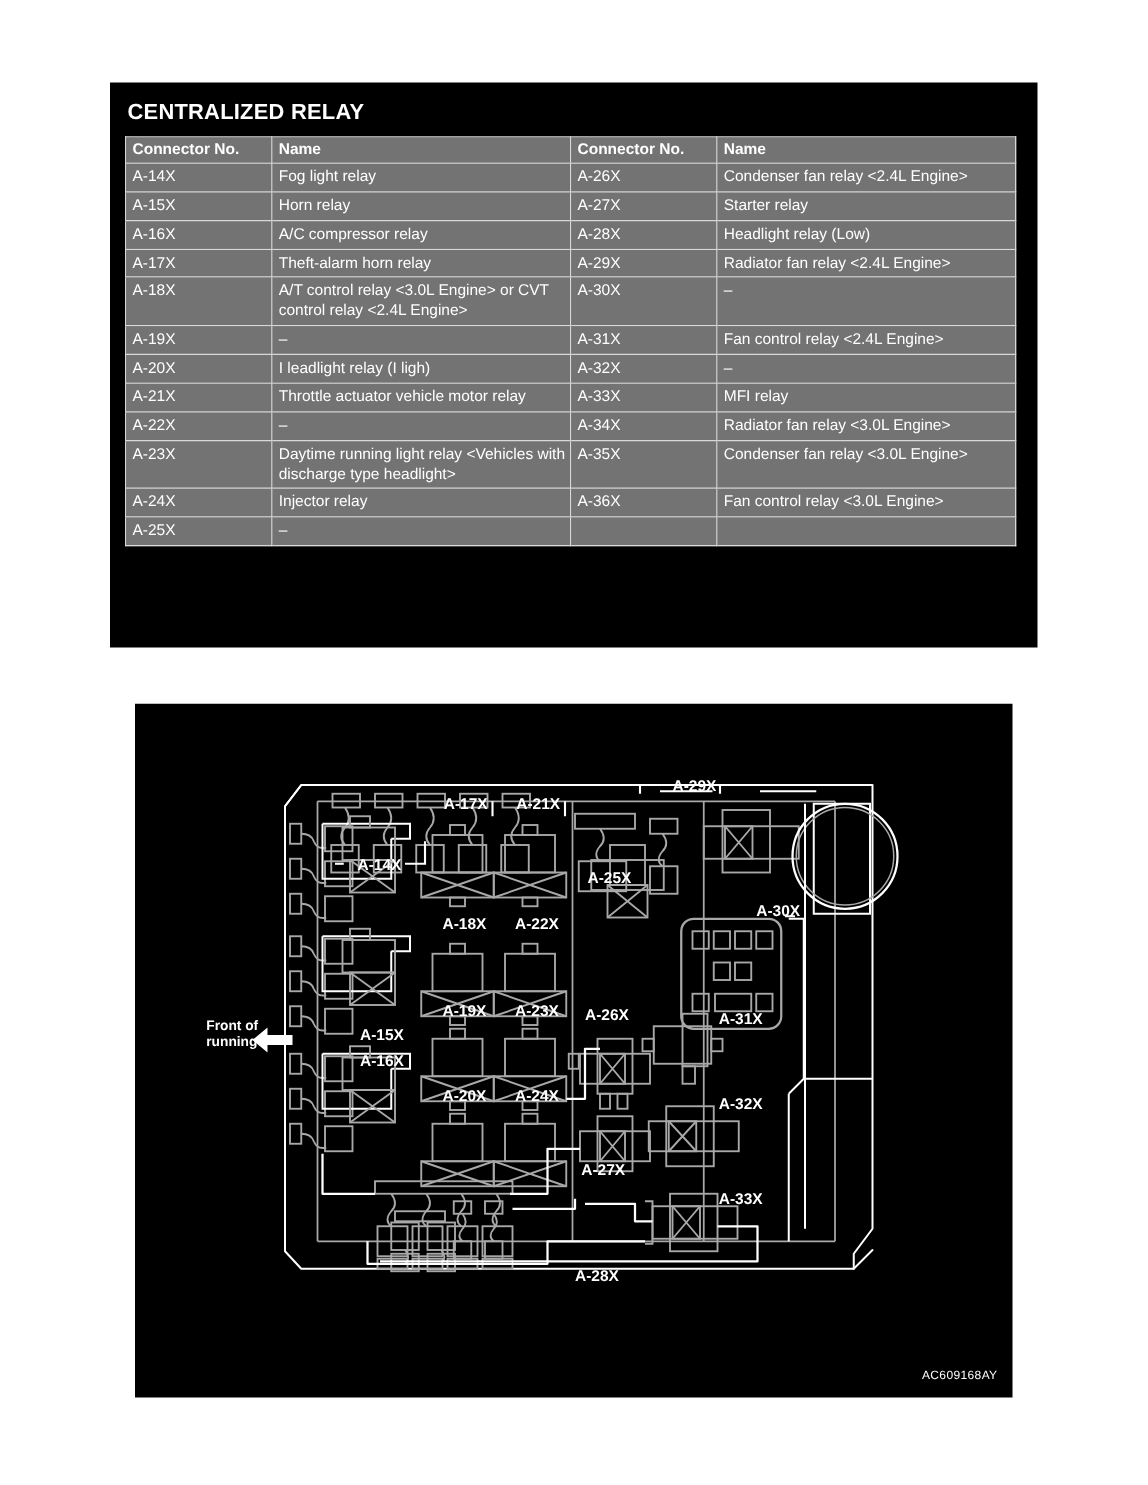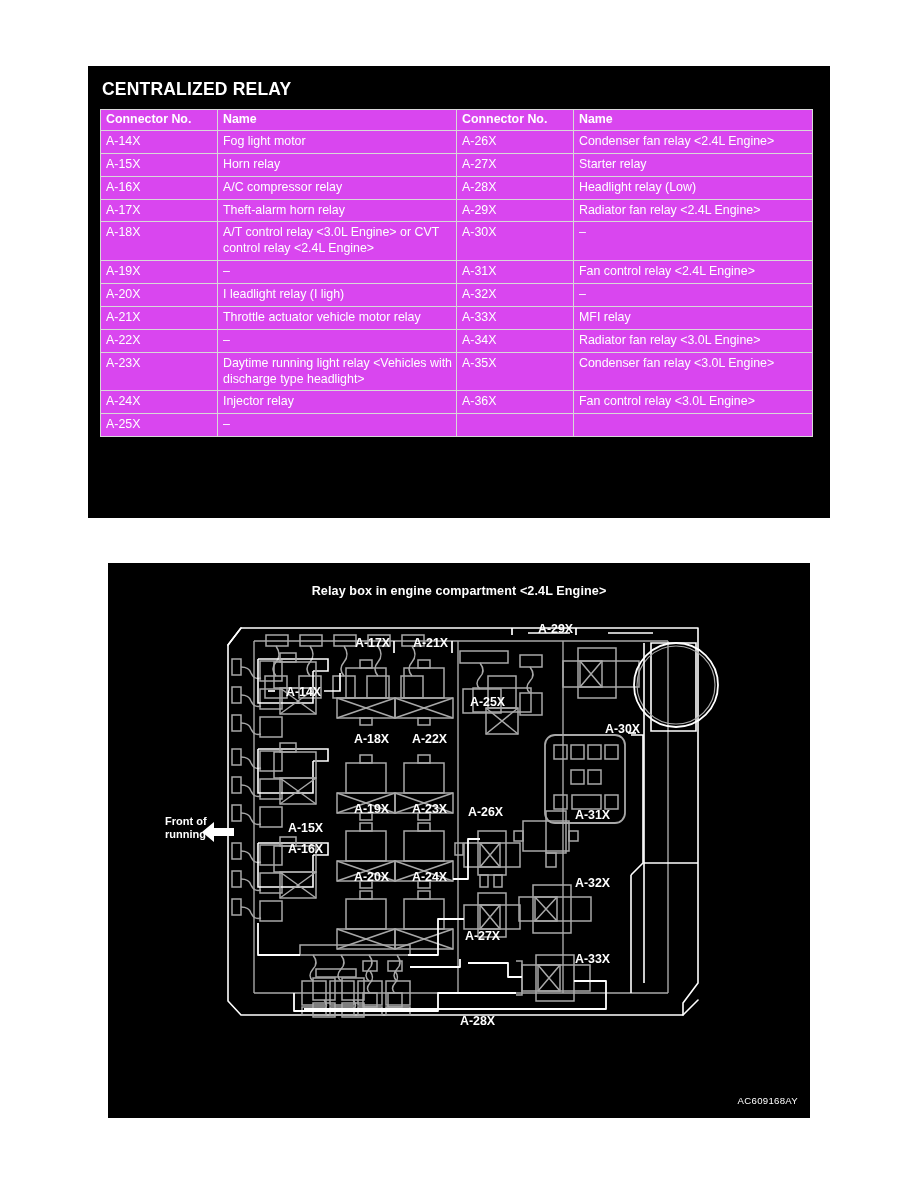--- a/index.html
+++ b/index.html
@@ -50,21 +50,21 @@
   }
   #relay-table td, #relay-table th {
     border: 1px solid #d8d8d8;
     color: #ffffff;
     font-size: 12.4px;
     font-weight: normal;
     text-align: left;
     vertical-align: top;
     padding: 3px 4px 3px 5px;
     line-height: 1.28;
-    background: #d946ef;
+    background: #737373;
   }
   #relay-table th {
     font-weight: bold;
     font-size: 12.4px;
     padding-top: 2px;
     padding-bottom: 2px;
   }
   .col-conn { width: 117px; }
   .col-name { width: 239px; }
   td.no-bottom { border-bottom: 1px solid #000000; }
@@ -142,21 +142,21 @@
         <tr>
           <th>Connector No.</th>
           <th>Name</th>
           <th>Connector No.</th>
           <th>Name</th>
         </tr>
       </thead>
       <tbody id="relay-tbody">
           <tr>
             <td>A-14X</td>
-            <td>Fog light motor</td>
+            <td>Fog light relay</td>
             <td>A-26X</td>
             <td>Condenser fan relay &lt;2.4L Engine&gt;</td>
           </tr>
           <tr>
             <td>A-15X</td>
             <td>Horn relay</td>
             <td>A-27X</td>
             <td>Starter relay</td>
           </tr>
           <tr>
@@ -217,21 +217,20 @@
             <td>A-25X</td>
             <td>–</td>
             <td class="no-bottom" style="border-top: 1px solid rgb(0, 0, 0);"></td>
             <td class="no-bottom" style="border-top: 1px solid rgb(0, 0, 0);"></td>
           </tr>
         </tbody>
     </table>
   </div>
 
   <div id="diagram-panel">
-    <div id="diagram-title">Relay box in engine compartment &lt;2.4L Engine&gt;</div>
 
     <svg id="diagram-svg" viewBox="0 0 702 555">
       <g fill="none" stroke="#ffffff" stroke-width="1.6" stroke-linejoin="round" stroke-linecap="round">
 
         <path d="M133 65 L570 65 L590 65 L590 78 L590 420 L575 440 L575 452 L133 452 L120 438 L120 330 L120 82 Z"></path>
 
         <path d="M133 65 L120 82"></path>
         <path d="M575 452 L590 437"></path>
       </g>
 

